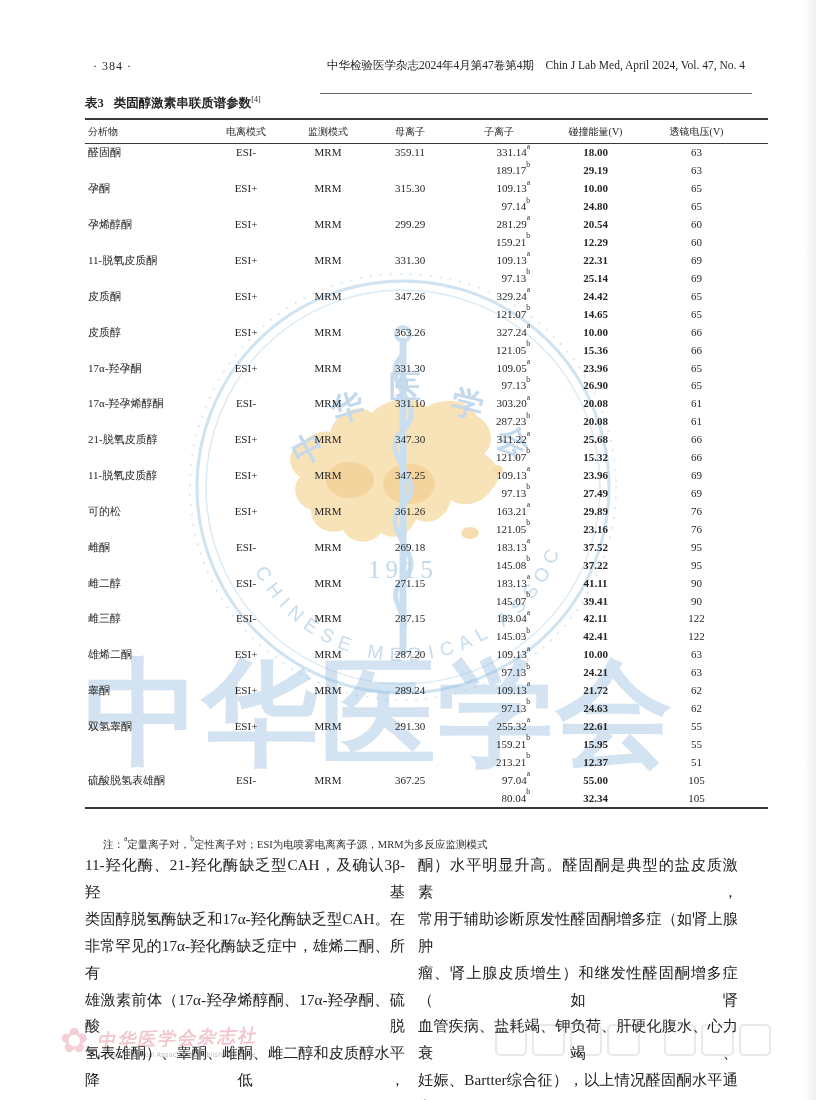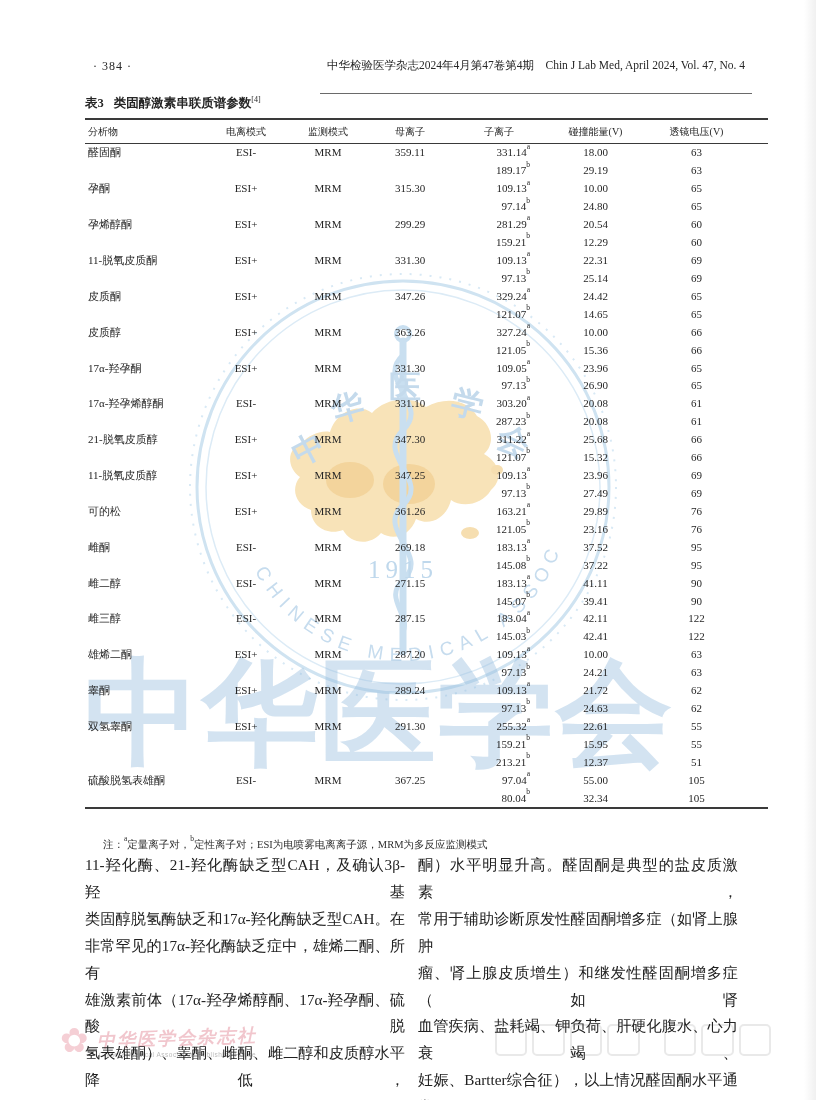--- a/index.html
+++ b/index.html
@@ -31,21 +31,21 @@
   table.mrm{position:absolute;left:85px;top:118px;width:662px;border-collapse:collapse;table-layout:fixed;
         border-top:2px solid #3a3a3a;border-bottom:2px solid #3a3a3a;}
   table.mrm th{font-weight:normal;font-size:10px;height:23px;border-bottom:1.4px solid #3a3a3a;
         vertical-align:middle;padding:0;}
   table.mrm td{font-size:11px;height:17.93px;padding:0;vertical-align:middle;line-height:1;}
   .c0{width:118px;text-align:left;padding-left:3px!important;}
   .c1{width:80px;text-align:center;}
   .c2{width:84px;text-align:center;}
   .c3{width:80px;text-align:center;}
   .c4{width:98px;text-align:right;padding-right:18px!important;}
-  .c5{width:95px;text-align:center;}
+  .c5{width:95px;text-align:center;font-weight:bold;}
   .c6{width:107px;text-align:center;padding-right:18px!important;}
   th.c0{padding-left:3px;}
   td sup,.note sup{font-size:7.5px;line-height:0;position:relative;top:-3px;}
   .note{position:absolute;left:103px;top:838px;font-size:10.5px;color:#2e2e2e;}
   .bodycol{position:absolute;top:852px;width:320px;font-size:15.2px;line-height:26.9px;color:#212121;}
   .bodycol .ln{text-align:justify;text-align-last:justify;white-space:normal;}
   .col-left{left:85px;}
   .col-right{left:418px;}
 </style>
 </head>

